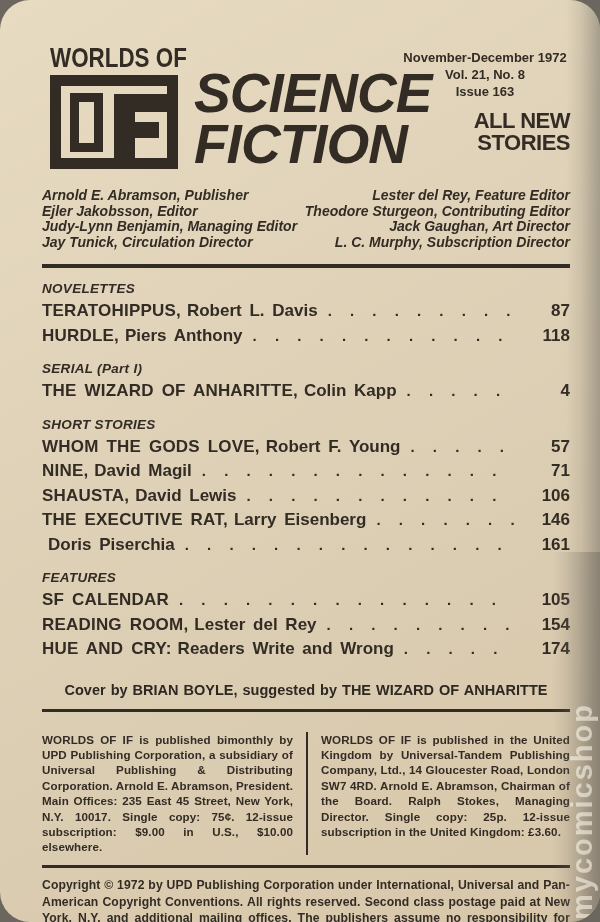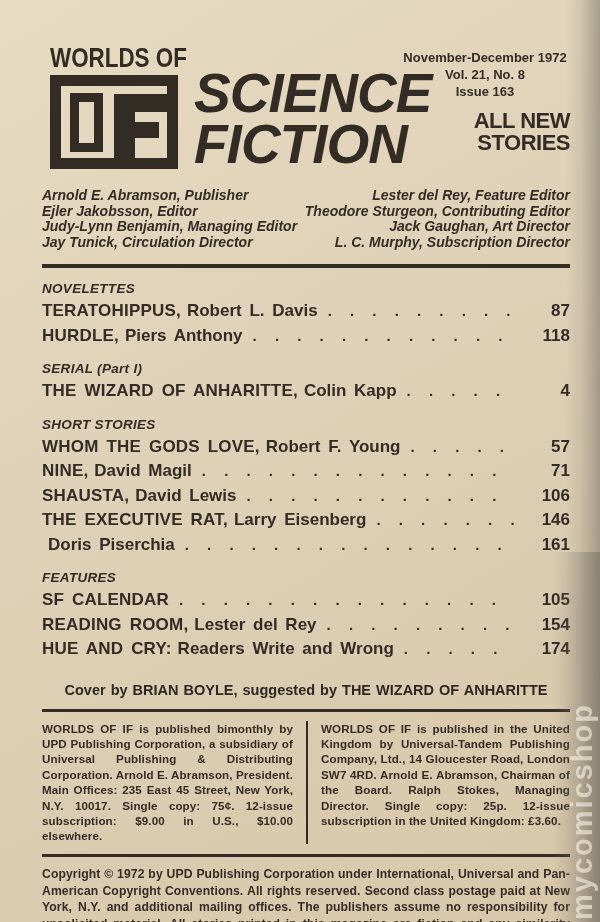--- a/index.html
+++ b/index.html
@@ -5,20 +5,21 @@
   html,body { margin:0; padding:0; background:#6b665e; }
   * { box-sizing:border-box; }
   .page {
     position:relative;
     width:600px; height:922px;
     margin:0 auto;
     background:linear-gradient(150deg,#e7dbc2 0%,#e0d3b9 35%,#dbcdb2 65%,#d8c7aa 100%);
     color:#332c24;
     font-family:"Liberation Sans","DejaVu Sans",sans-serif;
     overflow:hidden;
+    border-radius:30px;
   }
   .content { position:relative; padding:44px 30px 0 42px; z-index:2; }
 
   
   .header { position:relative; height:128px; }
   .kicker {
     font-weight:bold; font-size:28px; letter-spacing:0px; white-space:nowrap;
     transform:scaleX(0.80); transform-origin:left top; line-height:1; margin-left:8px;
   }
   .if-logo {
@@ -59,21 +60,21 @@
   .toc-heading { font-weight:bold; font-style:italic; font-size:13.5px; letter-spacing:0.3px; margin-bottom:3px; }
   .toc-row { display:flex; align-items:baseline; font-weight:bold; font-size:17px; line-height:24.5px; }
   .toc-title { white-space:nowrap; word-spacing:3px; letter-spacing:0.2px; }
   .toc-author { white-space:nowrap; margin-left:6px; word-spacing:3px; }
   .toc-leader { flex:1; overflow:hidden; white-space:nowrap; margin:0 16px 0 10px; letter-spacing:7px; font-size:15px; font-weight:bold; }
   .toc-page { width:40px; text-align:right; flex:none; }
 
   .cover-credit { text-align:center; font-size:14.5px; font-weight:bold; margin:20px 0 11px; word-spacing:1px; color:#2e2822; }
 
   
-  .pub-cols { display:flex; padding:9px 0 10px; }
+  .pub-cols { display:flex; padding:20px 0 10px; }
   .pub-col {
     width:50%; font-weight:bold; font-size:11.6px; line-height:1.33;
     text-align:justify; letter-spacing:0.1px;
   }
   .pub-col.us { padding-right:13px; }
   .pub-col.uk { padding-left:13px; border-left:2px solid #332c24; }
 
   .copyright {
     margin-top:9px; font-weight:bold; font-size:12.2px; line-height:1.38;
     text-align:justify; letter-spacing:0.1px;

